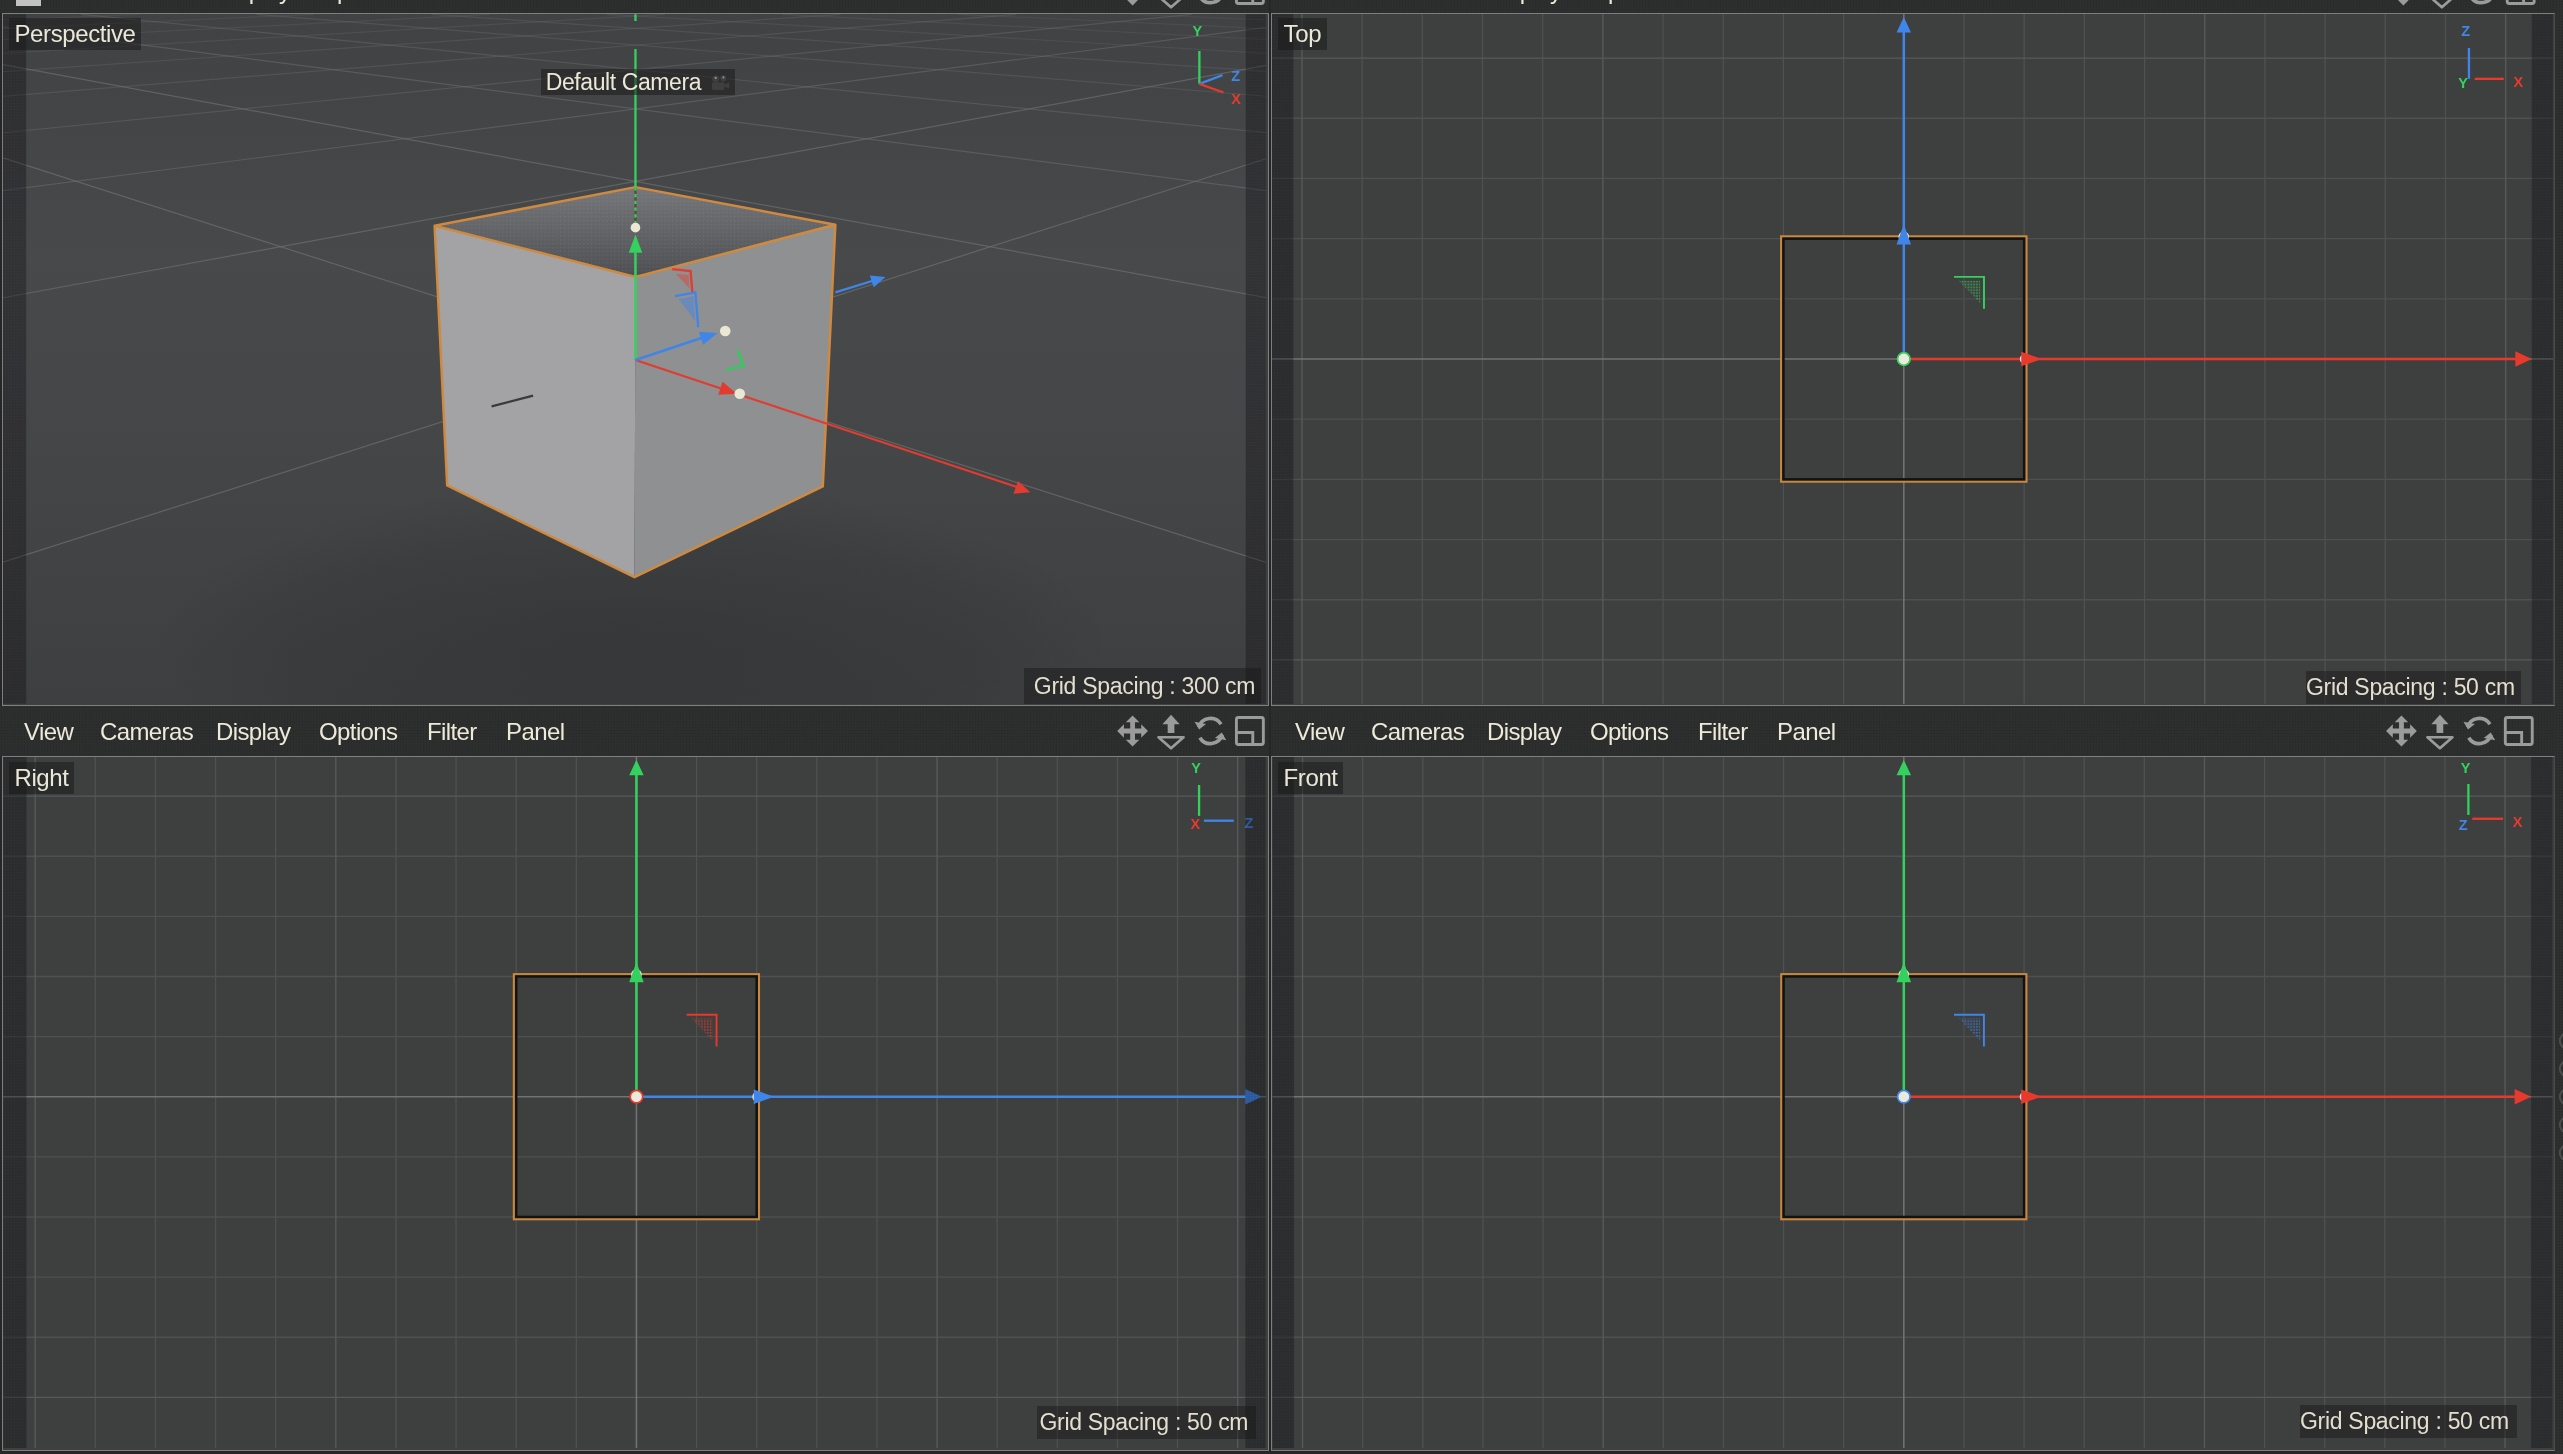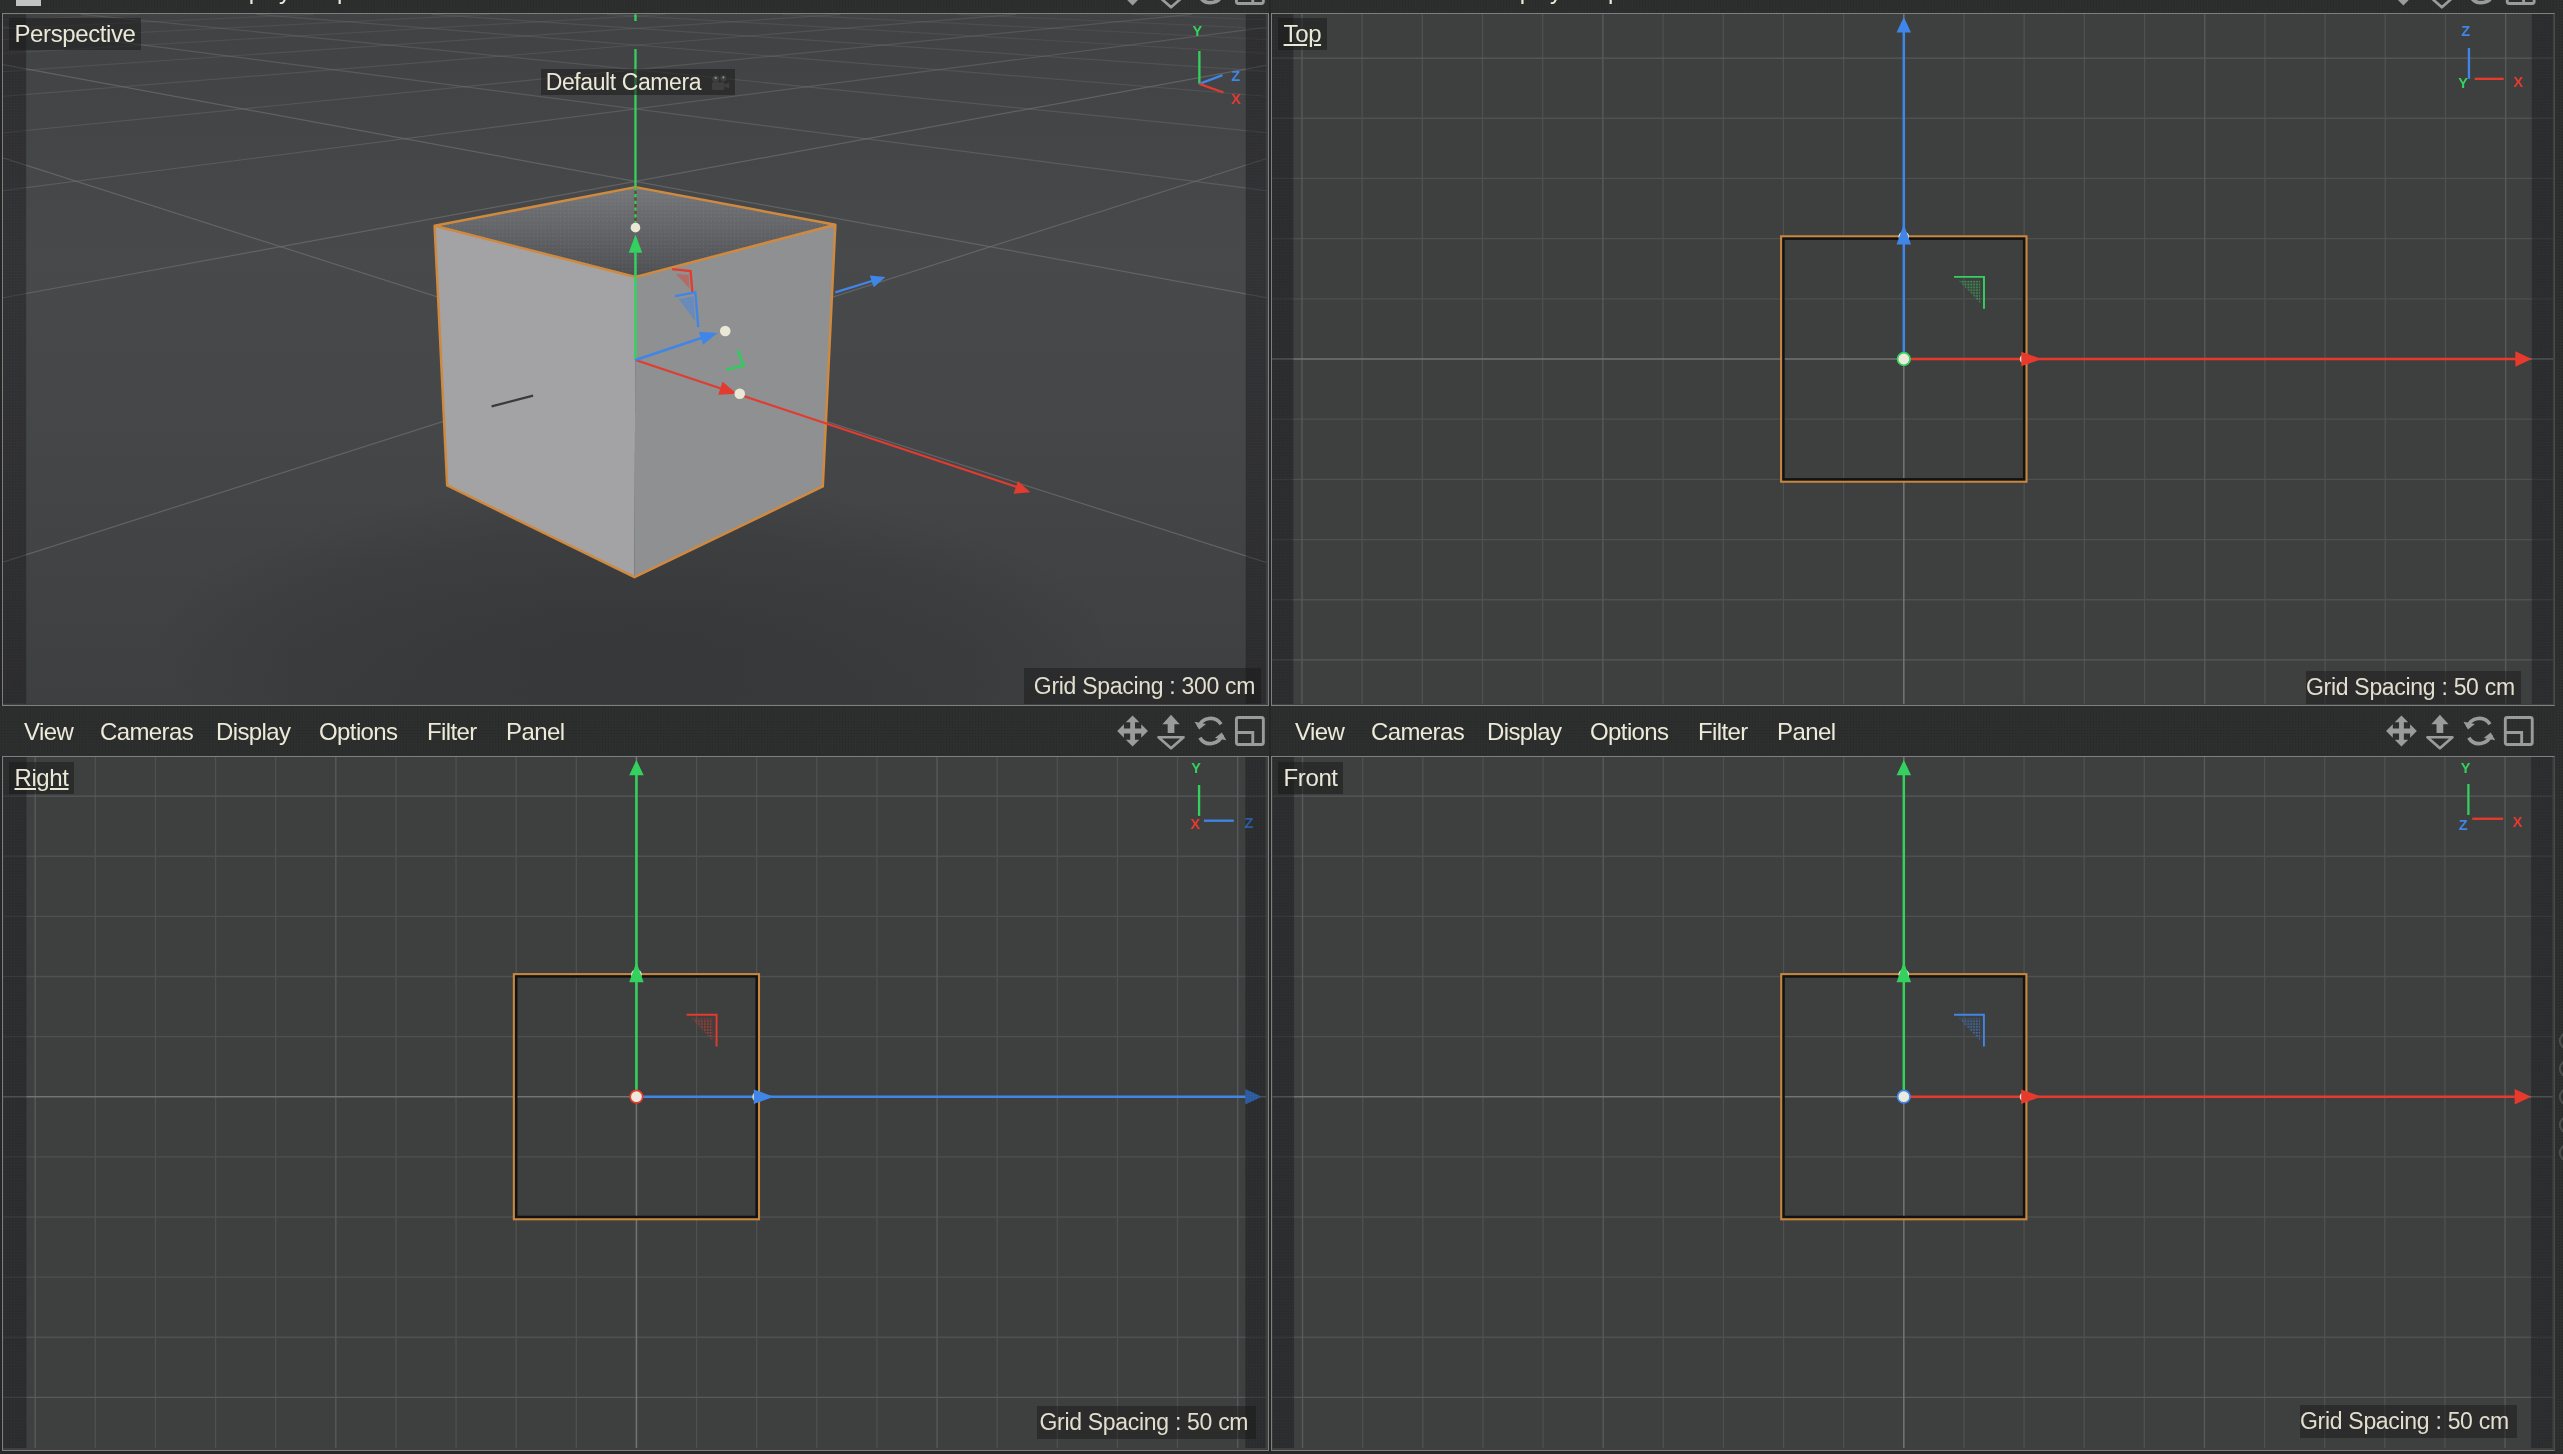--- a/index.html
+++ b/index.html
@@ -229,21 +229,21 @@
         <line x1="1239" y1="35" x2="1239" y2="67" stroke="#3f86e8" stroke-width="2.4"></line>
         <line x1="1245" y1="67" x2="1275" y2="67" stroke="#e8392d" stroke-width="2.4"></line>
         <text x="1231" y="23" fill="#3f86e8" font-size="15" font-weight="bold">Z</text>
         <text x="1285" y="75" fill="#e8392d" font-size="15" font-weight="bold">X</text>
         <text x="1228" y="76" fill="#35d15e" font-size="15" font-weight="bold">Y</text>
         <rect x="0" y="0" width="22" height="714" fill="rgba(10,10,12,0.30)"></rect>
         <rect x="0" y="0" width="22" height="714" fill="url(#ddots2)"></rect>
         <rect x="1304" y="0" width="22" height="714" fill="rgba(10,10,12,0.30)"></rect>
         <rect x="1304" y="0" width="22" height="714" fill="url(#ddots2)"></rect>
       </svg>
-      <div class="lbl" style="left:5.8px;top:4.8px;text-decoration:underline;">Top</div>
+      <div class="lbl" style="left:5.8px;top:4.8px;">Top</div>
       <div class="gs" style="left:1034px;top:657px;width:215px;height:33px;line-height:33px;padding-right:31px;">Grid Spacing : 50 cm</div>
     </div>
     <div class="tb" style="left:0px;top:706px;width:1269px;height:50px;">
       <div class="dots"></div>
       <span style="position:absolute;left:24px;top:11.6px;font-size:24px;letter-spacing:-0.6px;color:#edead9;">View</span>
       <span style="position:absolute;left:100px;top:11.6px;font-size:24px;letter-spacing:-0.6px;color:#edead9;">Cameras</span>
       <span style="position:absolute;left:216px;top:11.6px;font-size:24px;letter-spacing:-0.6px;color:#edead9;">Display</span>
       <span style="position:absolute;left:319px;top:11.6px;font-size:24px;letter-spacing:-0.6px;color:#edead9;">Options</span>
       <span style="position:absolute;left:427px;top:11.6px;font-size:24px;letter-spacing:-0.6px;color:#edead9;">Filter</span>
       <span style="position:absolute;left:506px;top:11.6px;font-size:24px;letter-spacing:-0.6px;color:#edead9;">Panel</span>
@@ -362,21 +362,21 @@
         <line x1="1239" y1="29" x2="1239" y2="61" stroke="#35d15e" stroke-width="2.4"></line>
         <line x1="1244" y1="66" x2="1275" y2="66" stroke="#3f86e8" stroke-width="2.4"></line>
         <text x="1231" y="17" fill="#35d15e" font-size="15" font-weight="bold">Y</text>
         <text x="1230" y="75" fill="#e8392d" font-size="15" font-weight="bold">X</text>
         <text x="1286" y="74" fill="#3f86e8" font-size="15" font-weight="bold">Z</text>
         <rect x="0" y="0" width="24" height="716" fill="rgba(10,10,12,0.30)"></rect>
         <rect x="0" y="0" width="24" height="716" fill="url(#ddots3)"></rect>
         <rect x="1287" y="0" width="21" height="716" fill="rgba(10,10,12,0.30)"></rect>
         <rect x="1287" y="0" width="21" height="716" fill="url(#ddots3)"></rect>
       </svg>
-      <div class="lbl" style="left:5.8px;top:4.8px;text-decoration:underline;">Right</div>
+      <div class="lbl" style="left:5.8px;top:4.8px;">Right</div>
       <div class="gs" style="left:1034px;top:649px;width:219px;height:33px;line-height:33px;padding-right:7.7px;">Grid Spacing : 50 cm</div>
     </div>
     <div class="vp" style="left:1271px;top:756px;width:1284px;height:695px;border-right-color:#4a4a4b;">
       <svg width="1281" height="691" viewBox="0 0 1326 716">
         <defs>
           <pattern id="ddots4" width="3" height="3" patternUnits="userSpaceOnUse">
             <rect x="0.5" y="0.5" width="1" height="1" fill="rgba(0,0,0,0.35)"></rect>
           </pattern>
         </defs>
         <rect width="1326" height="716" fill="#3e3f3f"></rect>

